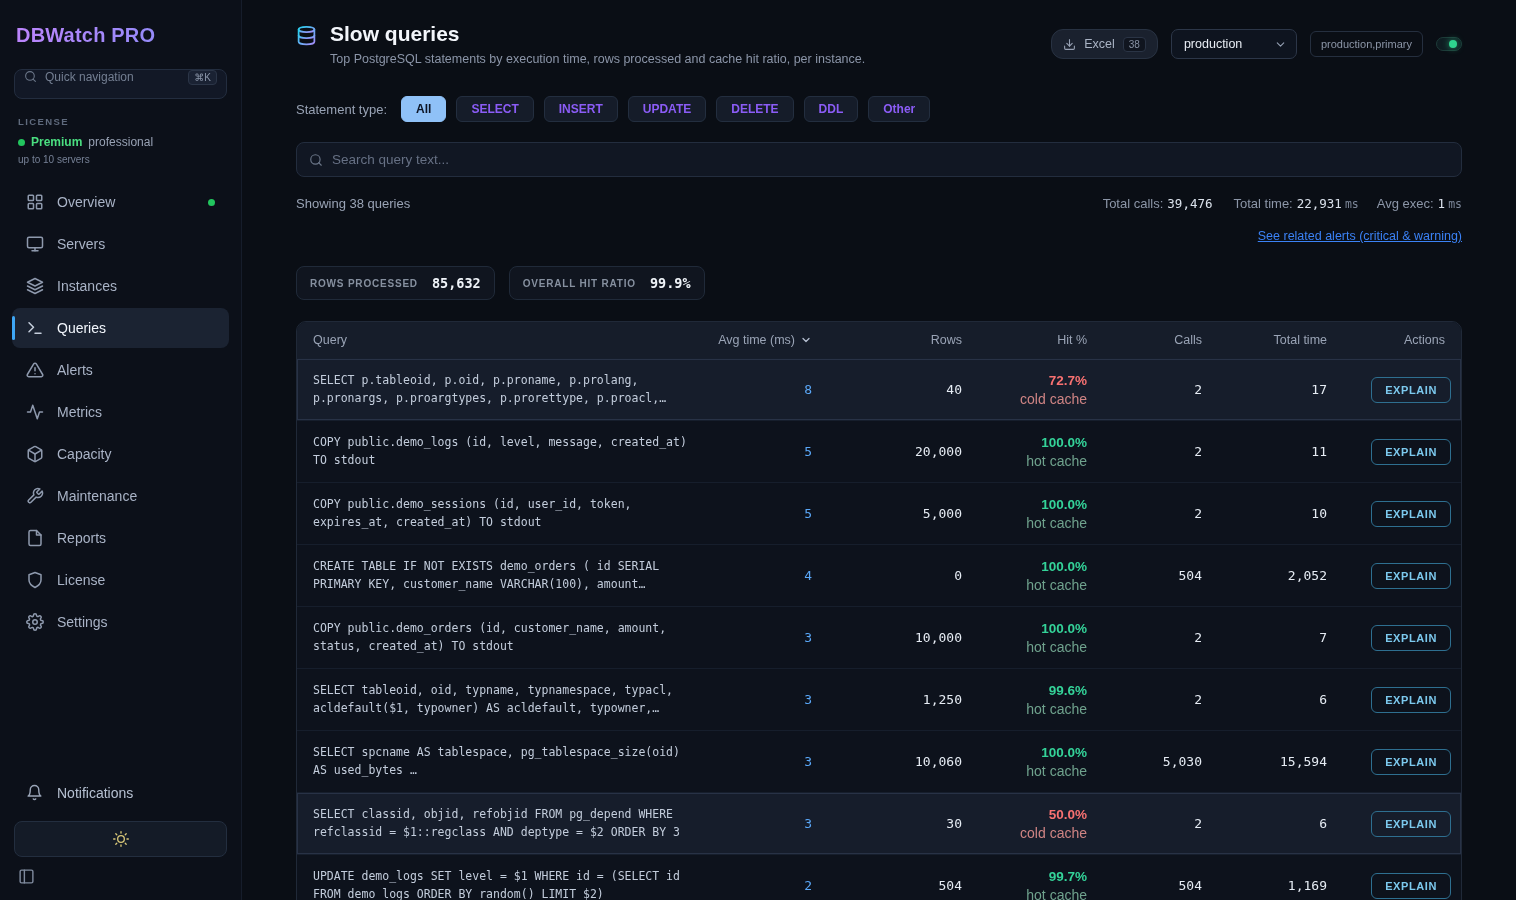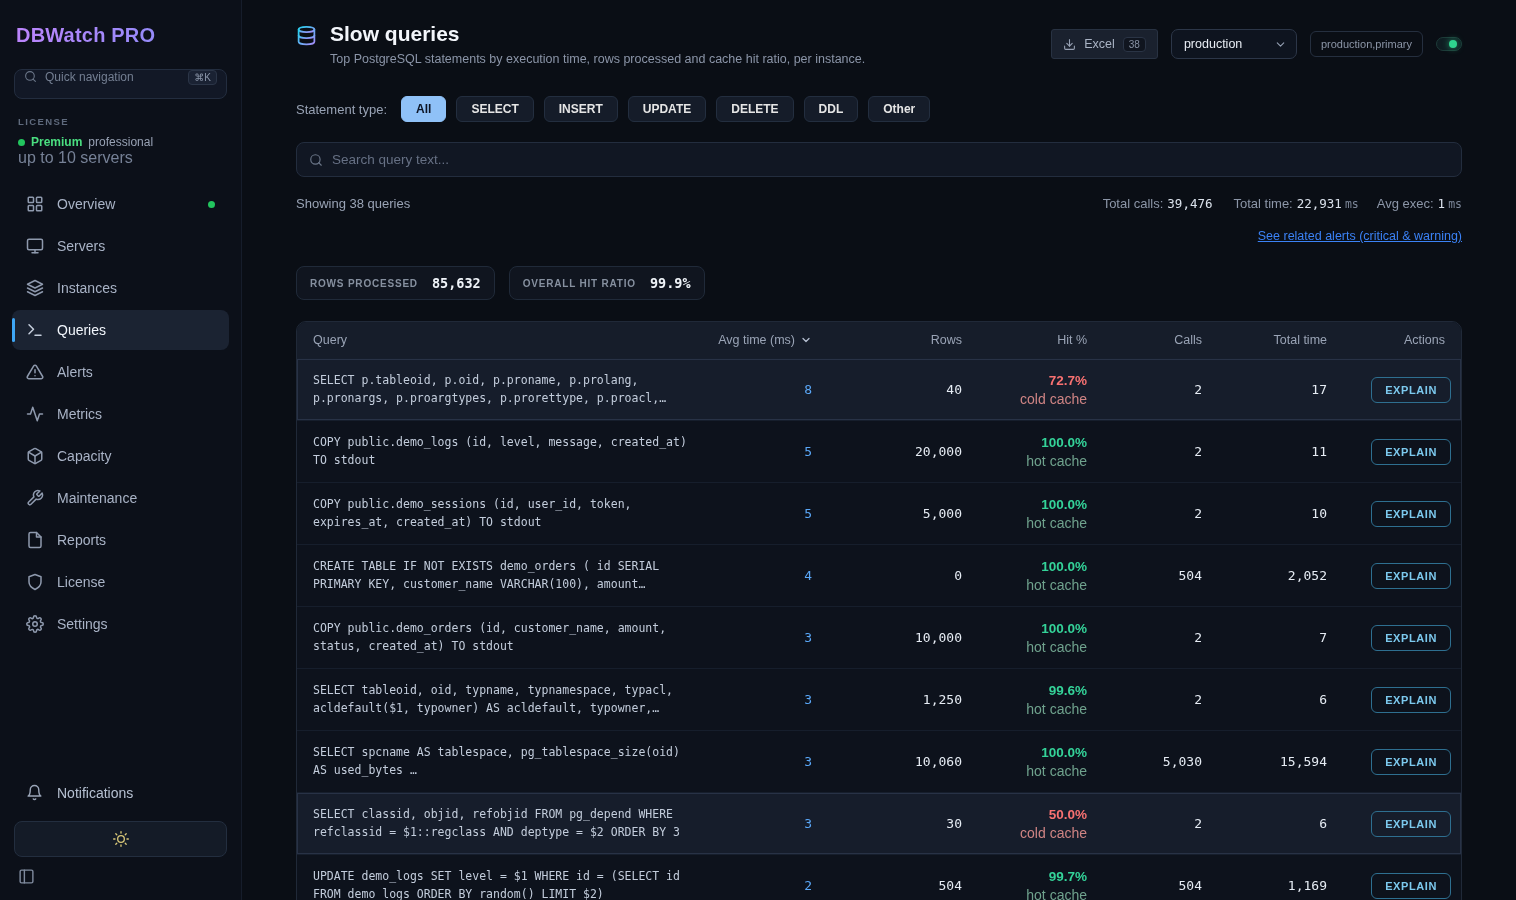--- a/index.html
+++ b/index.html
@@ -18,21 +18,21 @@
     background:#121826;border:1px solid #232d3f;border-radius:8px;color:#747f92;font-size:12px;cursor:pointer}
   .quick-nav .ic{width:13px;height:13px;color:#6b7688}
   .qn-kbd{margin-left:auto;font-size:10px;color:#8b96a9;border:1px solid #2b3547;background:#1a2233;
     border-radius:4px;padding:1px 5px}
   .license{padding:17px 18px 0}
   .lic-heading{font-size:9.5px;letter-spacing:1.4px;color:#5f6a7d;font-weight:700}
   .lic-line{display:flex;align-items:center;gap:6px;margin-top:8px;font-size:12px}
   .lic-dot{width:7px;height:7px;border-radius:50%;background:#22c55e}
   .lic-tier{color:#4ade80;font-weight:700}
   .lic-plan{color:#98a2b4}
-  .lic-limit{font-size:16px;color:#768196}
+  .lic-limit{margin-top:5px;font-size:10px;color:#768196}
   .nav{margin-top:17px;display:flex;flex-direction:column;gap:2px;padding:0 12px}
   .nav-item{position:relative;height:40px;display:flex;align-items:center;gap:13px;padding:0 14px;
     border-radius:8px;color:#a9b3c6;font-size:14px;cursor:pointer}
   .nav-item .ic{width:18px;height:18px;color:#8e99ad}
   .nav-item.active{background:#1b2332;color:#f2f6fc}
   .nav-item.active .ic{color:#c6cfdd}
   .nav-item.active::before{content:"";position:absolute;left:0;top:8px;bottom:8px;width:3px;
     border-radius:2px;background:#3ea6f5}
   .nav-dot{margin-left:auto;width:7px;height:7px;border-radius:50%;background:#22c55e}
   .sidebar-bottom{margin-top:auto;padding-bottom:8px}
@@ -46,38 +46,38 @@
 
   
   .main{flex:1;height:100%;padding:22px 54px 0;overflow:hidden}
   .page-header{display:flex;align-items:center;justify-content:space-between}
   .title-wrap{display:flex;gap:13px}
   .title-icon{width:21px;height:21px;margin-top:3px}
   .page-title{font-size:21px;font-weight:700;color:#f3f6fb}
   .page-subtitle{margin-top:6px;font-size:12.5px;color:#8b95a8}
   .header-controls{display:flex;align-items:center;gap:13px}
   .excel-btn{height:30px;display:flex;align-items:center;gap:8px;padding:0 11px;background:#1a212e;
-    border:1px solid #283242;border-radius:3px;color:#aab4c5;font-size:12.5px;cursor:pointer;font-family:inherit}
+    border:1px solid #283242;border-radius:12px;color:#aab4c5;font-size:12.5px;cursor:pointer;font-family:inherit}
   .excel-btn .ic{width:13px;height:13px;color:#97a1b3}
   .excel-badge{font-size:10px;color:#8791a3;background:#10151f;border:1px solid #2a3445;border-radius:4px;padding:1px 5px}
   .env-select{position:relative;height:30px;min-width:126px;display:flex;align-items:center;
     padding:0 30px 0 12px;background:#0e141f;border:1px solid #2c3648;border-radius:7px;
     color:#e8edf4;font-size:12.5px;cursor:pointer}
   .env-select .ic{position:absolute;right:9px;width:13px;height:13px;color:#94a0b3}
   .env-badge{height:26px;display:flex;align-items:center;padding:0 10px;border:1px solid #252f3f;
     border-radius:6px;color:#8b95a7;font-size:11px}
   .live-toggle{position:relative;width:26px;height:14px;border-radius:8px;background:#0f1d22;
     border:1px solid #1d3a38;cursor:pointer}
   .live-toggle-dot{position:absolute;right:4px;top:50%;transform:translateY(-50%);width:8px;height:8px;
     border-radius:50%;background:#2fd48f;box-shadow:0 0 7px rgba(47,212,143,.7)}
 
   .filters-row{margin-top:30px;display:flex;align-items:center;gap:10px}
   .filters-label{font-size:13px;color:#98a2b4;margin-right:4px}
   .chip{height:26px;padding:0 14px;border-radius:6px;background:#151c29;border:1px solid #232e3f;
-    color:#e5e5e5;font-size:12px;font-weight:600;cursor:pointer;font-family:inherit}
+    color:#8b5cf6;font-size:12px;font-weight:600;cursor:pointer;font-family:inherit}
   .chip.active{background:#8fc1f7;border-color:#8fc1f7;color:#0c1424}
 
   .search-bar{margin-top:20px;height:35px;display:flex;align-items:center;gap:9px;padding:0 12px;
     background:#111723;border:1px solid #232d3e;border-radius:8px}
   .search-bar .ic{width:14px;height:14px;color:#6b7688}
   .search-input{flex:1;background:transparent;border:none;outline:none;color:#dfe6f0;font-size:13.5px;font-family:inherit}
   .search-input::placeholder{color:#667084}
 
   .meta-row{margin-top:19px;display:flex;justify-content:space-between;align-items:baseline}
   .showing{font-size:13px;color:#99a3b5}

